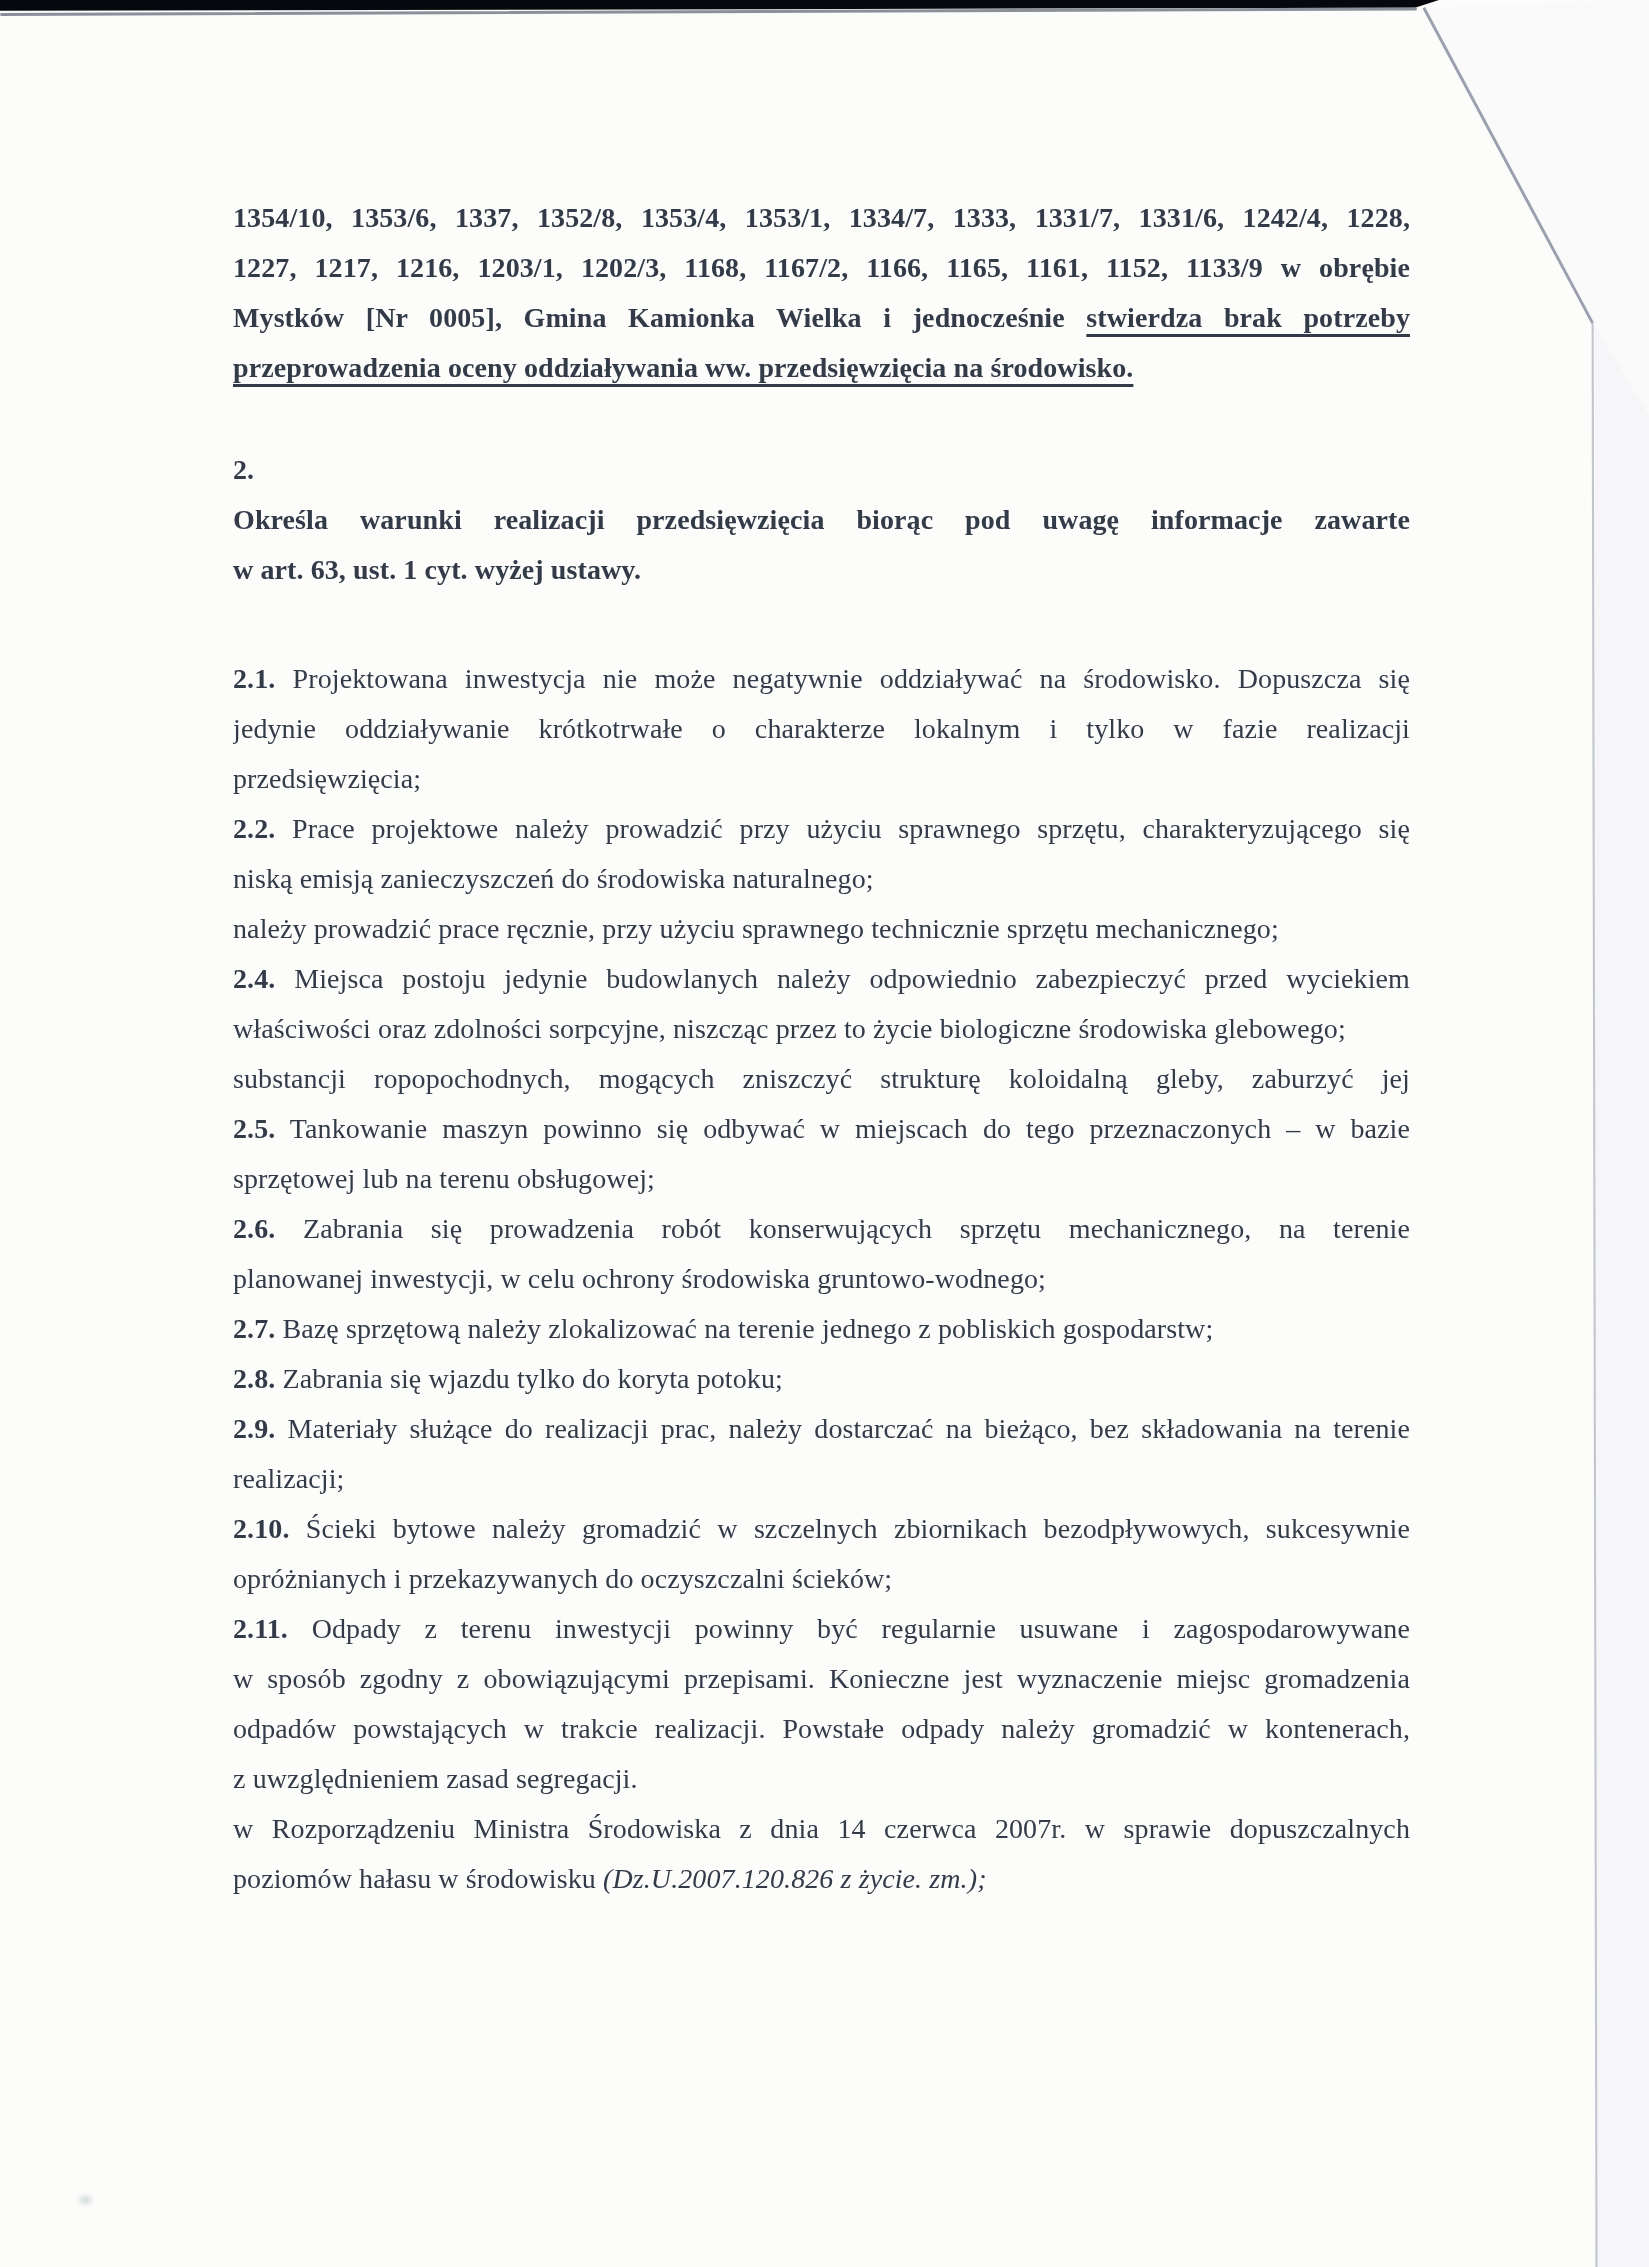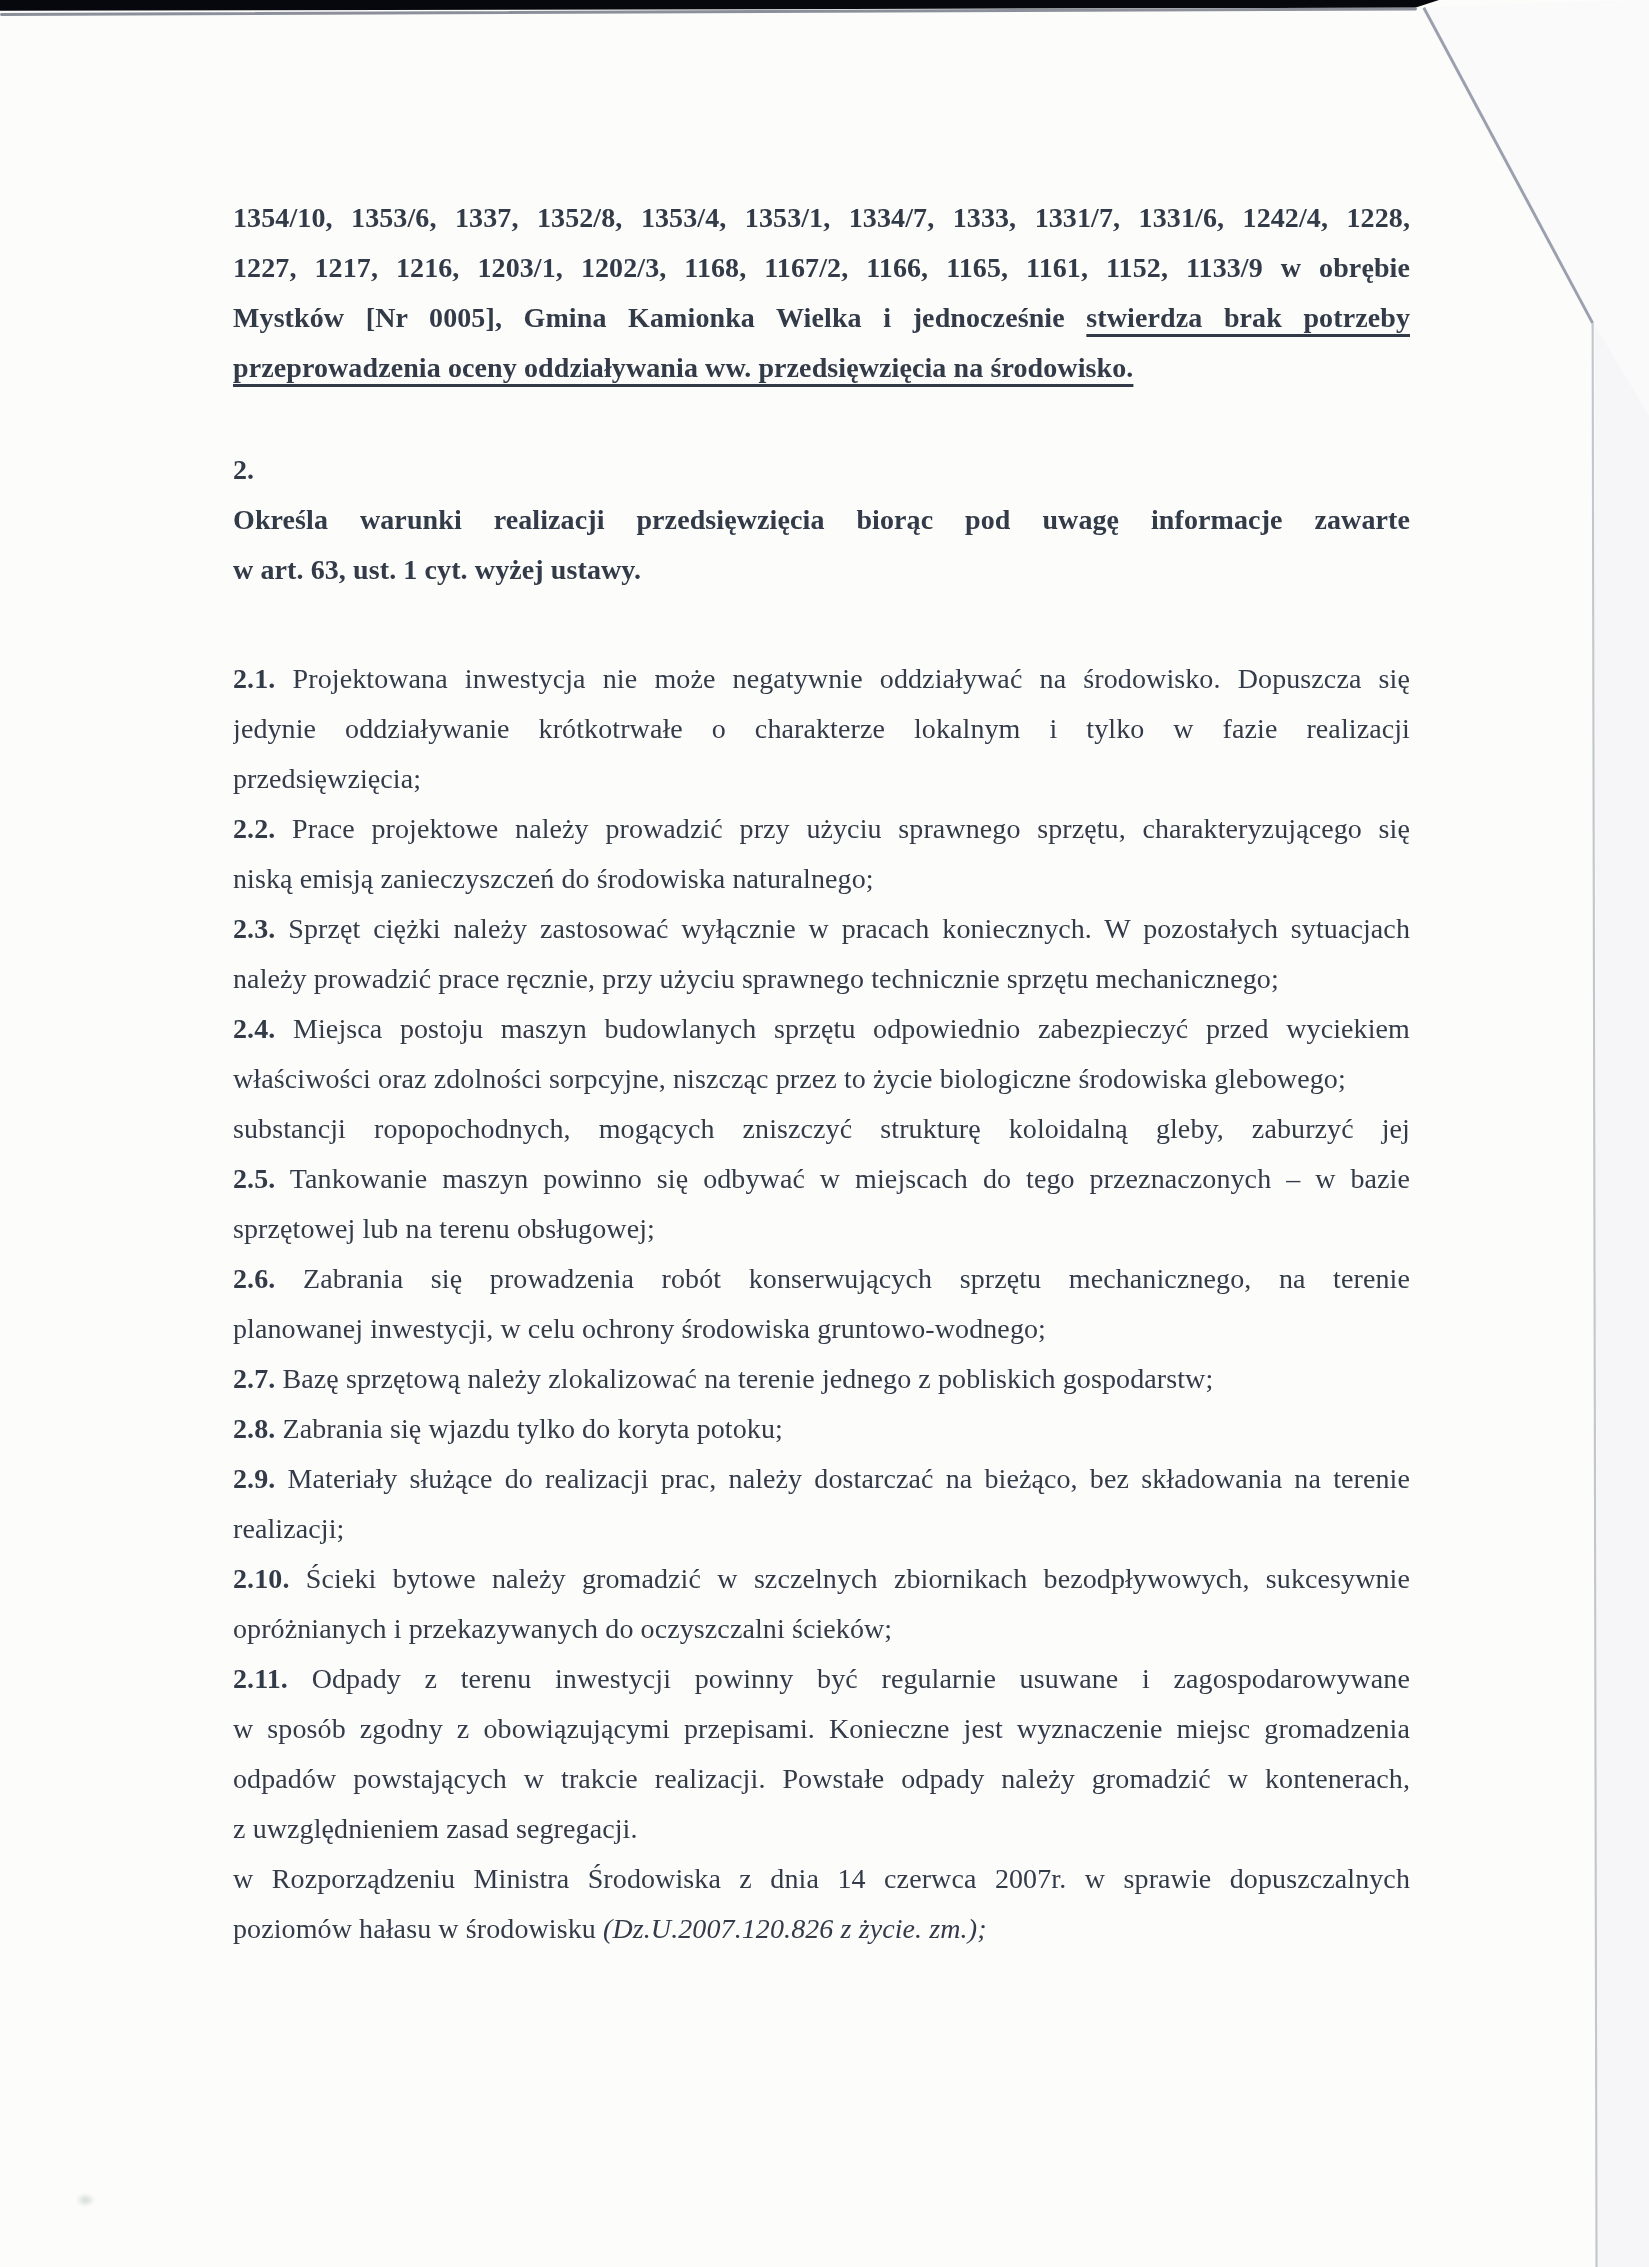--- a/index.html
+++ b/index.html
@@ -67,23 +67,22 @@
       <div class="line"><span class="b ">2.</span></div>
       <div class="line jl"><span class="b ">Określa warunki realizacji przedsięwzięcia biorąc pod uwagę informacje zawarte</span></div>
       <div class="line"><span class="b ">w art. 63, ust. 1 cyt. wyżej ustawy.</span></div>
     </div>
     <div class="block" style="top: 654px;">
       <div class="line jl"><span class="b ">2.1.</span><span class=""> Projektowana inwestycja nie może negatywnie oddziaływać na środowisko. Dopuszcza się</span></div>
       <div class="line jl"><span class="">jedynie oddziaływanie krótkotrwałe o charakterze lokalnym i tylko w fazie realizacji</span></div>
       <div class="line"><span class="">przedsięwzięcia;</span></div>
       <div class="line jl"><span class="b ">2.2.</span><span class=""> Prace projektowe należy prowadzić przy użyciu sprawnego sprzętu, charakteryzującego się</span></div>
       <div class="line"><span class="">niską emisją zanieczyszczeń do środowiska naturalnego;</span></div>
-      <div class="line jl"><span class="b ">2.3.</span><span class=""> Sprzęt ciężki należy zastosować wyłącznie w pracach koniecznych. W pozostałych sytuacjach</span></div>
       <div class="line"><span class="">należy prowadzić prace ręcznie, przy użyciu sprawnego technicznie sprzętu mechanicznego;</span></div>
-      <div class="line jl"><span class="b ">2.4.</span><span class=""> Miejsca postoju maszyn budowlanych sprzętu odpowiednio zabezpieczyć przed wyciekiem</span></div>
+      <div class="line jl"><span class="b ">2.4.</span><span class=""> Miejsca postoju jedynie budowlanych należy odpowiednio zabezpieczyć przed wyciekiem</span></div>
       <div class="line"><span class="">właściwości oraz zdolności sorpcyjne, niszcząc przez to życie biologiczne środowiska glebowego;</span></div>
       <div class="line jl"><span class="">substancji ropopochodnych, mogących zniszczyć strukturę koloidalną gleby, zaburzyć jej</span></div>
       <div class="line jl"><span class="b ">2.5.</span><span class=""> Tankowanie maszyn powinno się odbywać w miejscach do tego przeznaczonych – w bazie</span></div>
       <div class="line"><span class="">sprzętowej lub na terenu obsługowej;</span></div>
       <div class="line jl"><span class="b ">2.6.</span><span class=""> Zabrania się prowadzenia robót konserwujących sprzętu mechanicznego, na terenie</span></div>
       <div class="line"><span class="">planowanej inwestycji, w celu ochrony środowiska gruntowo-wodnego;</span></div>
       <div class="line"><span class="b ">2.7.</span><span class=""> Bazę sprzętową należy zlokalizować na terenie jednego z pobliskich gospodarstw;</span></div>
       <div class="line"><span class="b ">2.8.</span><span class=""> Zabrania się wjazdu tylko do koryta potoku;</span></div>
       <div class="line jl"><span class="b ">2.9.</span><span class=""> Materiały służące do realizacji prac, należy dostarczać na bieżąco, bez składowania na terenie</span></div>
       <div class="line"><span class="">realizacji;</span></div>

